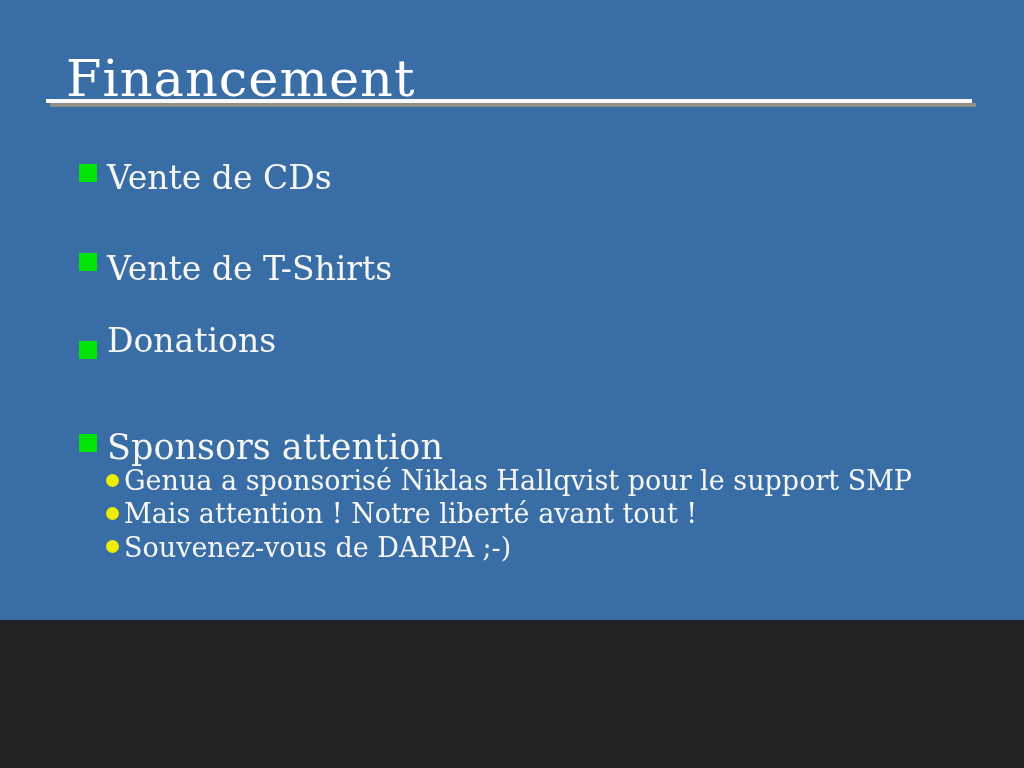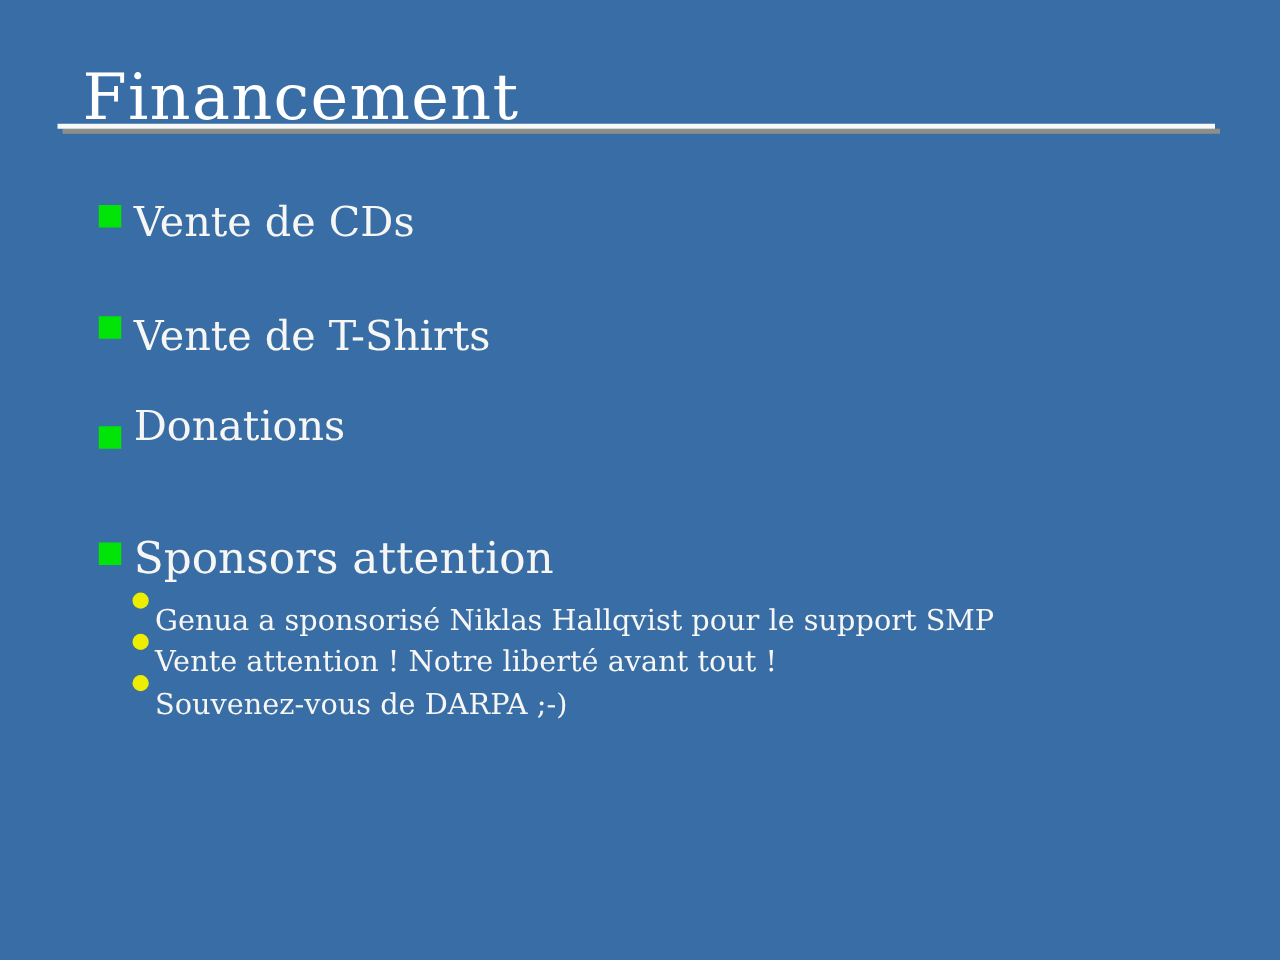--- a/index.html
+++ b/index.html
@@ -3,21 +3,21 @@
 <meta charset="utf-8">
 <style>
   html, body {
     margin: 0;
     padding: 0;
     background: #222;
   }
   .slide {
     position: relative;
     width: 1024px;
-    height: 768px;
+    height: 620px;
     overflow: hidden;
     background: var(--background, #396DA5);
     font-family: "DejaVu Serif", serif;
     text-decoration: underline;
   }
   .title {
     position: absolute;
     left: 66px;
     top: 53px;
     margin: 0;
@@ -77,24 +77,23 @@
     border-radius: 50%;
     background: var(--bullet-yellow, #EDED00);
   }
   .dot0 { top: 474px; }
   .dot1 { top: 507px; }
   .dot2 { top: 540px; }
   .sub-lbl {
     position: absolute;
     left: 124px;
     line-height: 1;
-    font-size: 23px;
+    font-size: 27px;
     color: var(--text, #F6F6F4);
     white-space: nowrap;
-    margin-top: 19px;
   }
   .slbl0 { top: 467px; }
   .slbl1 { top: 500px; }
   .slbl2 { top: 534px; }
 </style>
 </head>
 <body>
 
 <div class="slide">
 
@@ -124,21 +123,21 @@
       <span class="main-lbl lbl3">Sponsors attention</span>
     </div>
 
     <div>
       <div>
         <span class="dot dot0"></span>
         <span class="sub-lbl slbl0">Genua a sponsorisé Niklas Hallqvist pour le support SMP</span>
       </div>
       <div>
         <span class="dot dot1"></span>
-        <span class="sub-lbl slbl1">Vente attention ! Notre liberté avant tout !</span>
+        <span class="sub-lbl slbl1">Mais attention ! Notre liberté avant tout !</span>
       </div>
       <div>
         <span class="dot dot2"></span>
         <span class="sub-lbl slbl2">Souvenez-vous de DARPA ;-)</span>
       </div>
     </div>
 
   </div>
 
 </div>

